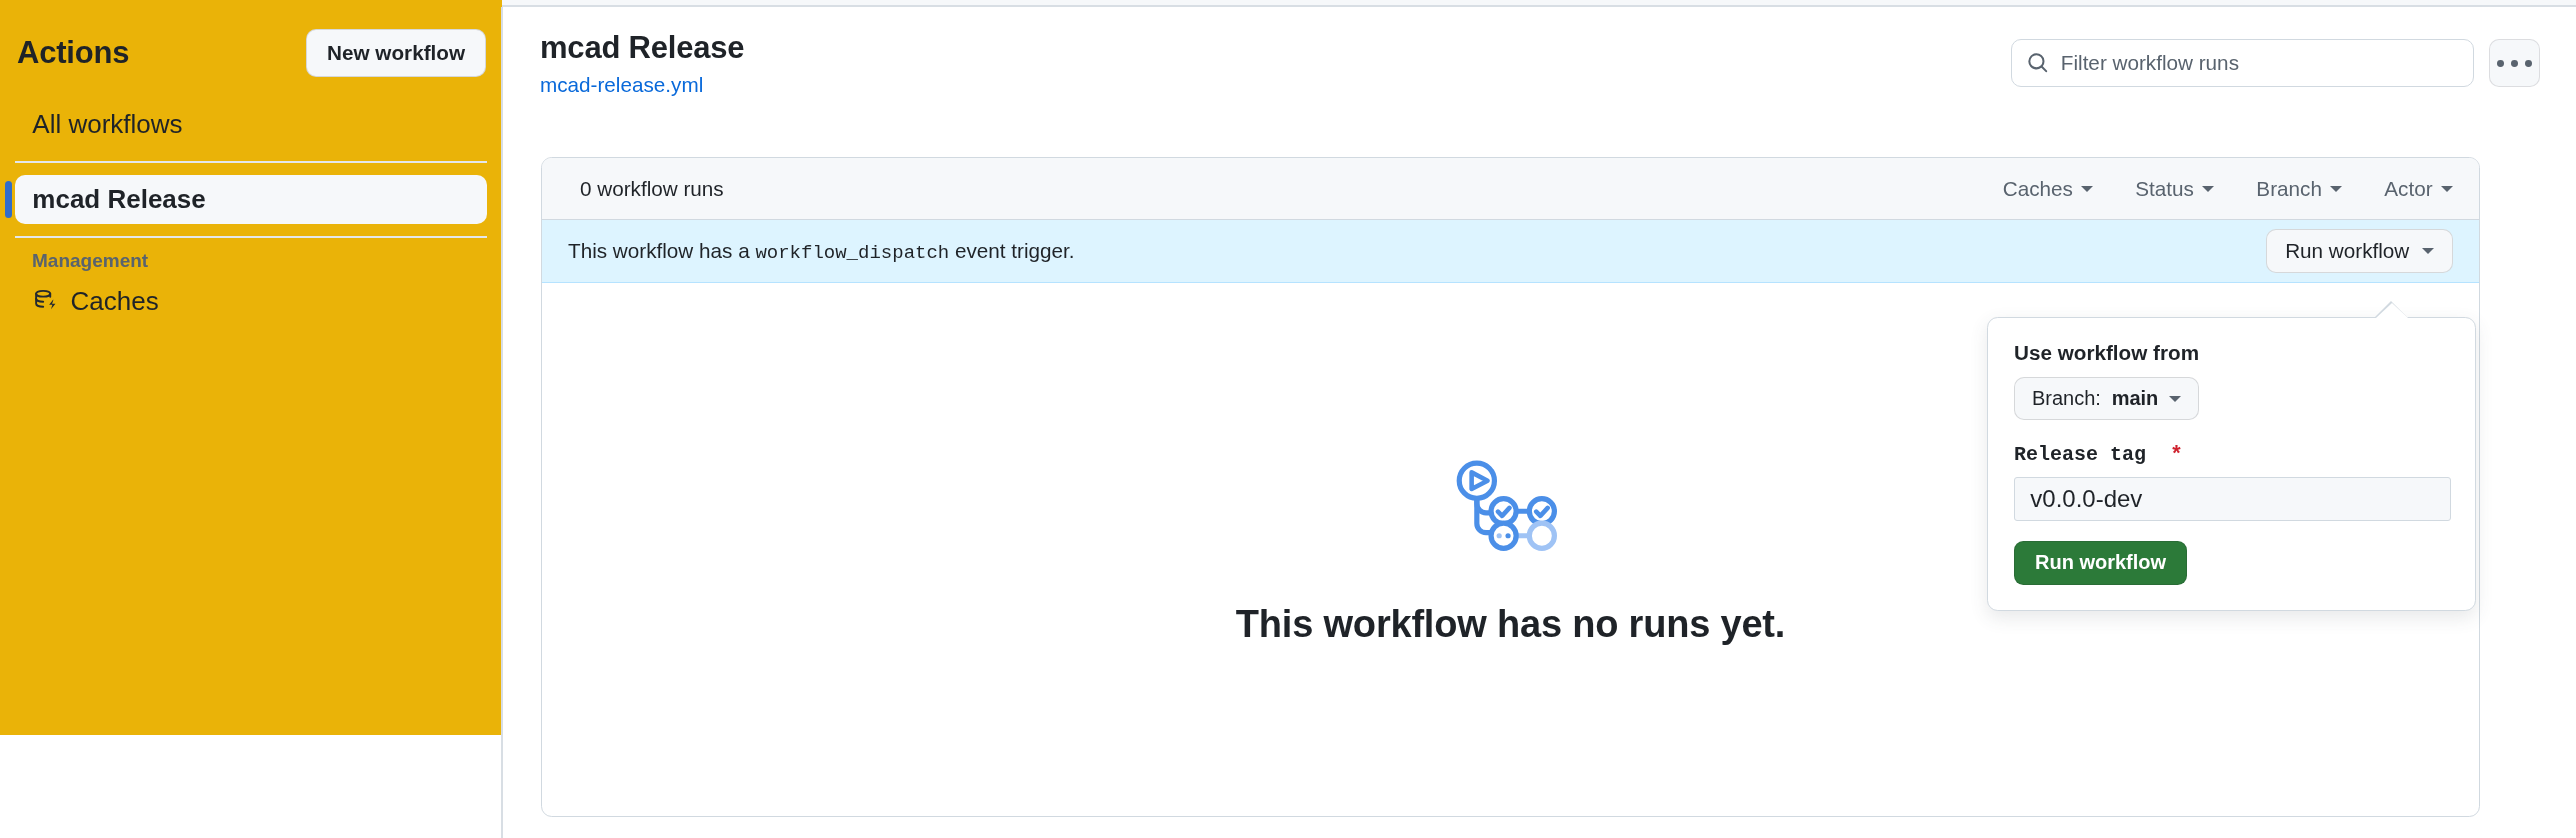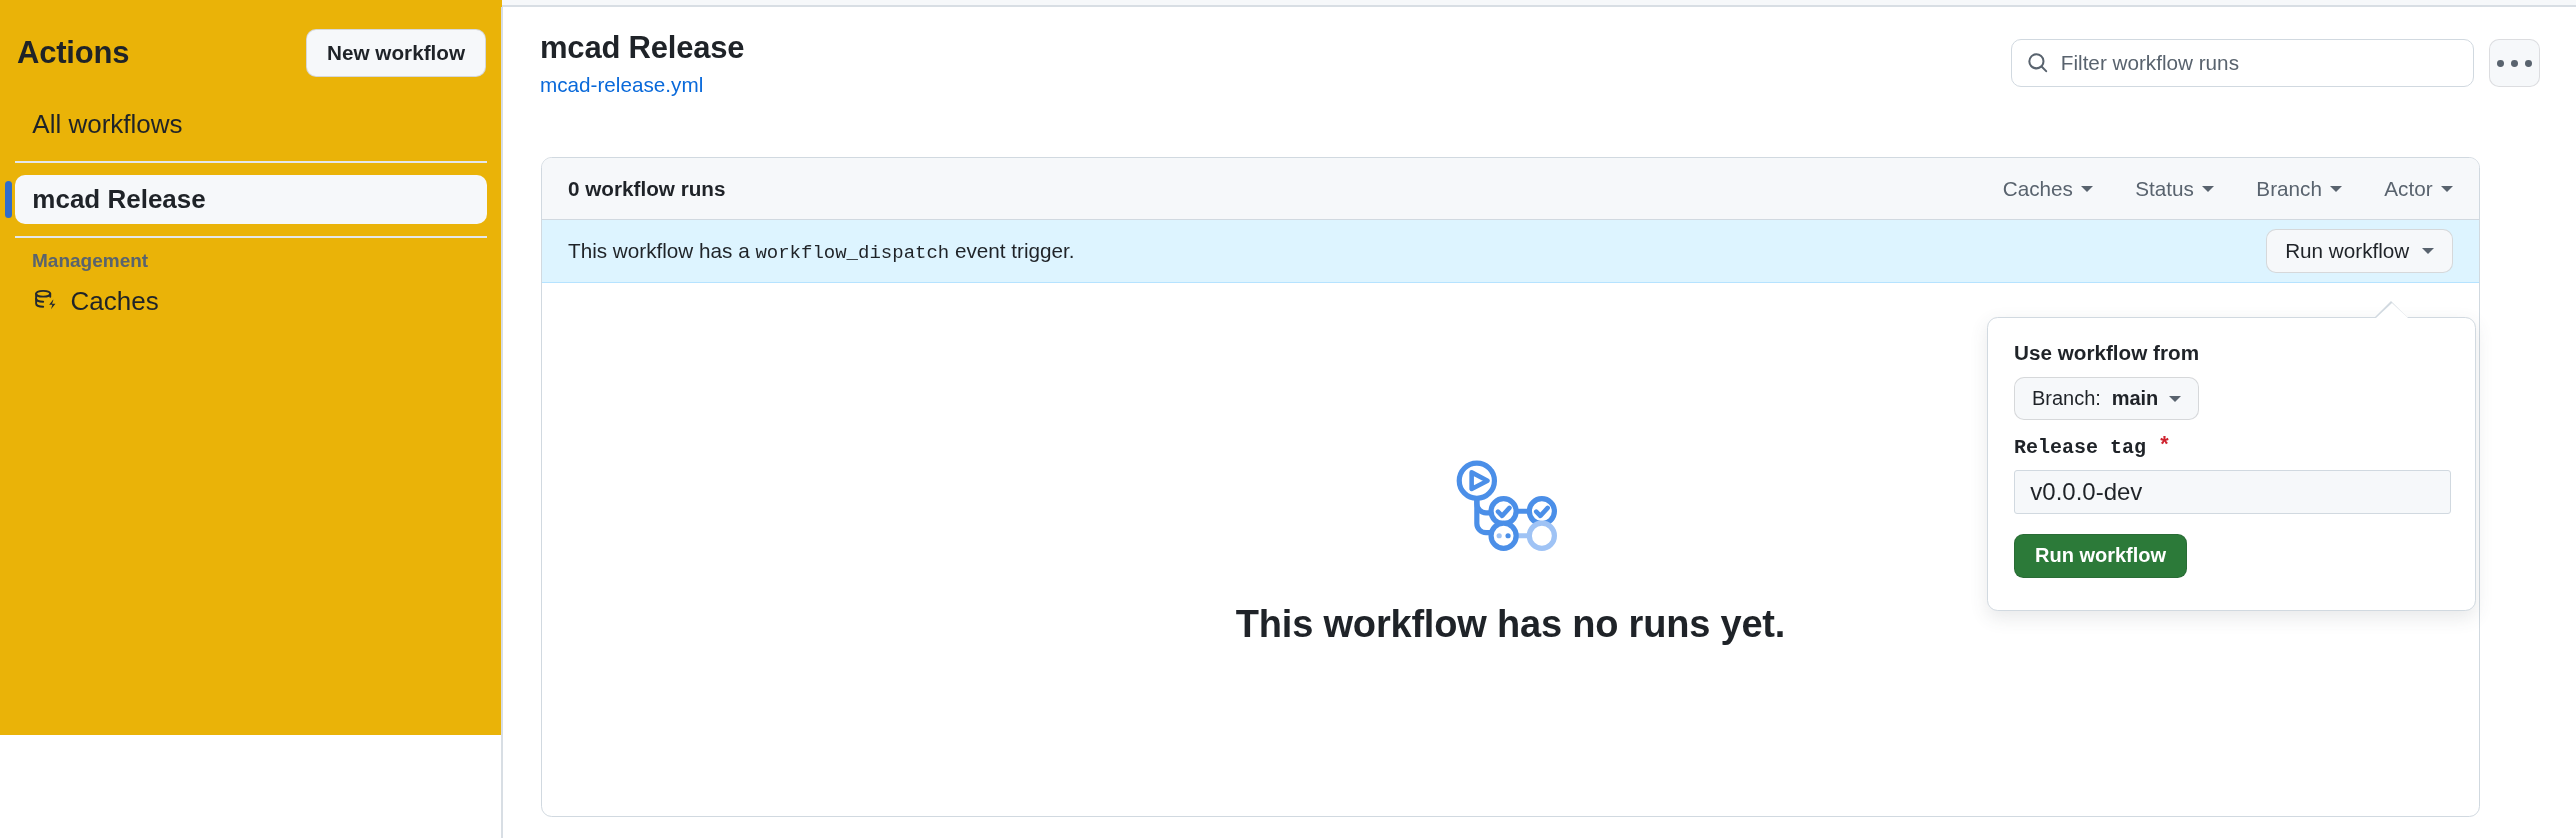--- a/index.html
+++ b/index.html
@@ -251,22 +251,23 @@
     position: relative;
     height: 62px;
     background: #f6f8fa;
     border-bottom: 1.5px solid #d1d9e0;
     display: flex;
     align-items: center;
     padding: 0 26px;
   }
   .runs-count {
     font-size: 20.7px;
-    font-weight: 700;
-    color: #1f2328;
+    font-weight: 400;
+    color: #1f2328;
+    margin-left: 12px;
   }
   .filters {
     margin-left: auto;
     display: flex;
     align-items: center;
     gap: 42px;
   }
   .filter-btn {
     display: inline-flex;
     align-items: center;
@@ -387,25 +388,25 @@
     cursor: pointer;
     white-space: nowrap;
   }
   .branch-select b { font-weight: 700; }
 
   .field-label {
     font-family: "Liberation Mono", "DejaVu Sans Mono", monospace;
     font-size: 20px;
     font-weight: 700;
     color: #1f2328;
-    margin-top: 16px;
+    margin-top: 23px;
     margin-bottom: 10.7px;
     display: flex;
-    align-items: flex-start;
-    gap: 12px;
+    align-items: flex-end;
+    gap: 24px;
   }
   .required-star { color: #cf222e; font-size: 21.5px; line-height: 1; }
 
   .text-input {
     display: block;
     width: 437px;
     height: 44px;
     padding: 0 15.3px;
     background: #f6f8fa;
     border: 1.5px solid #d1d9e0;

